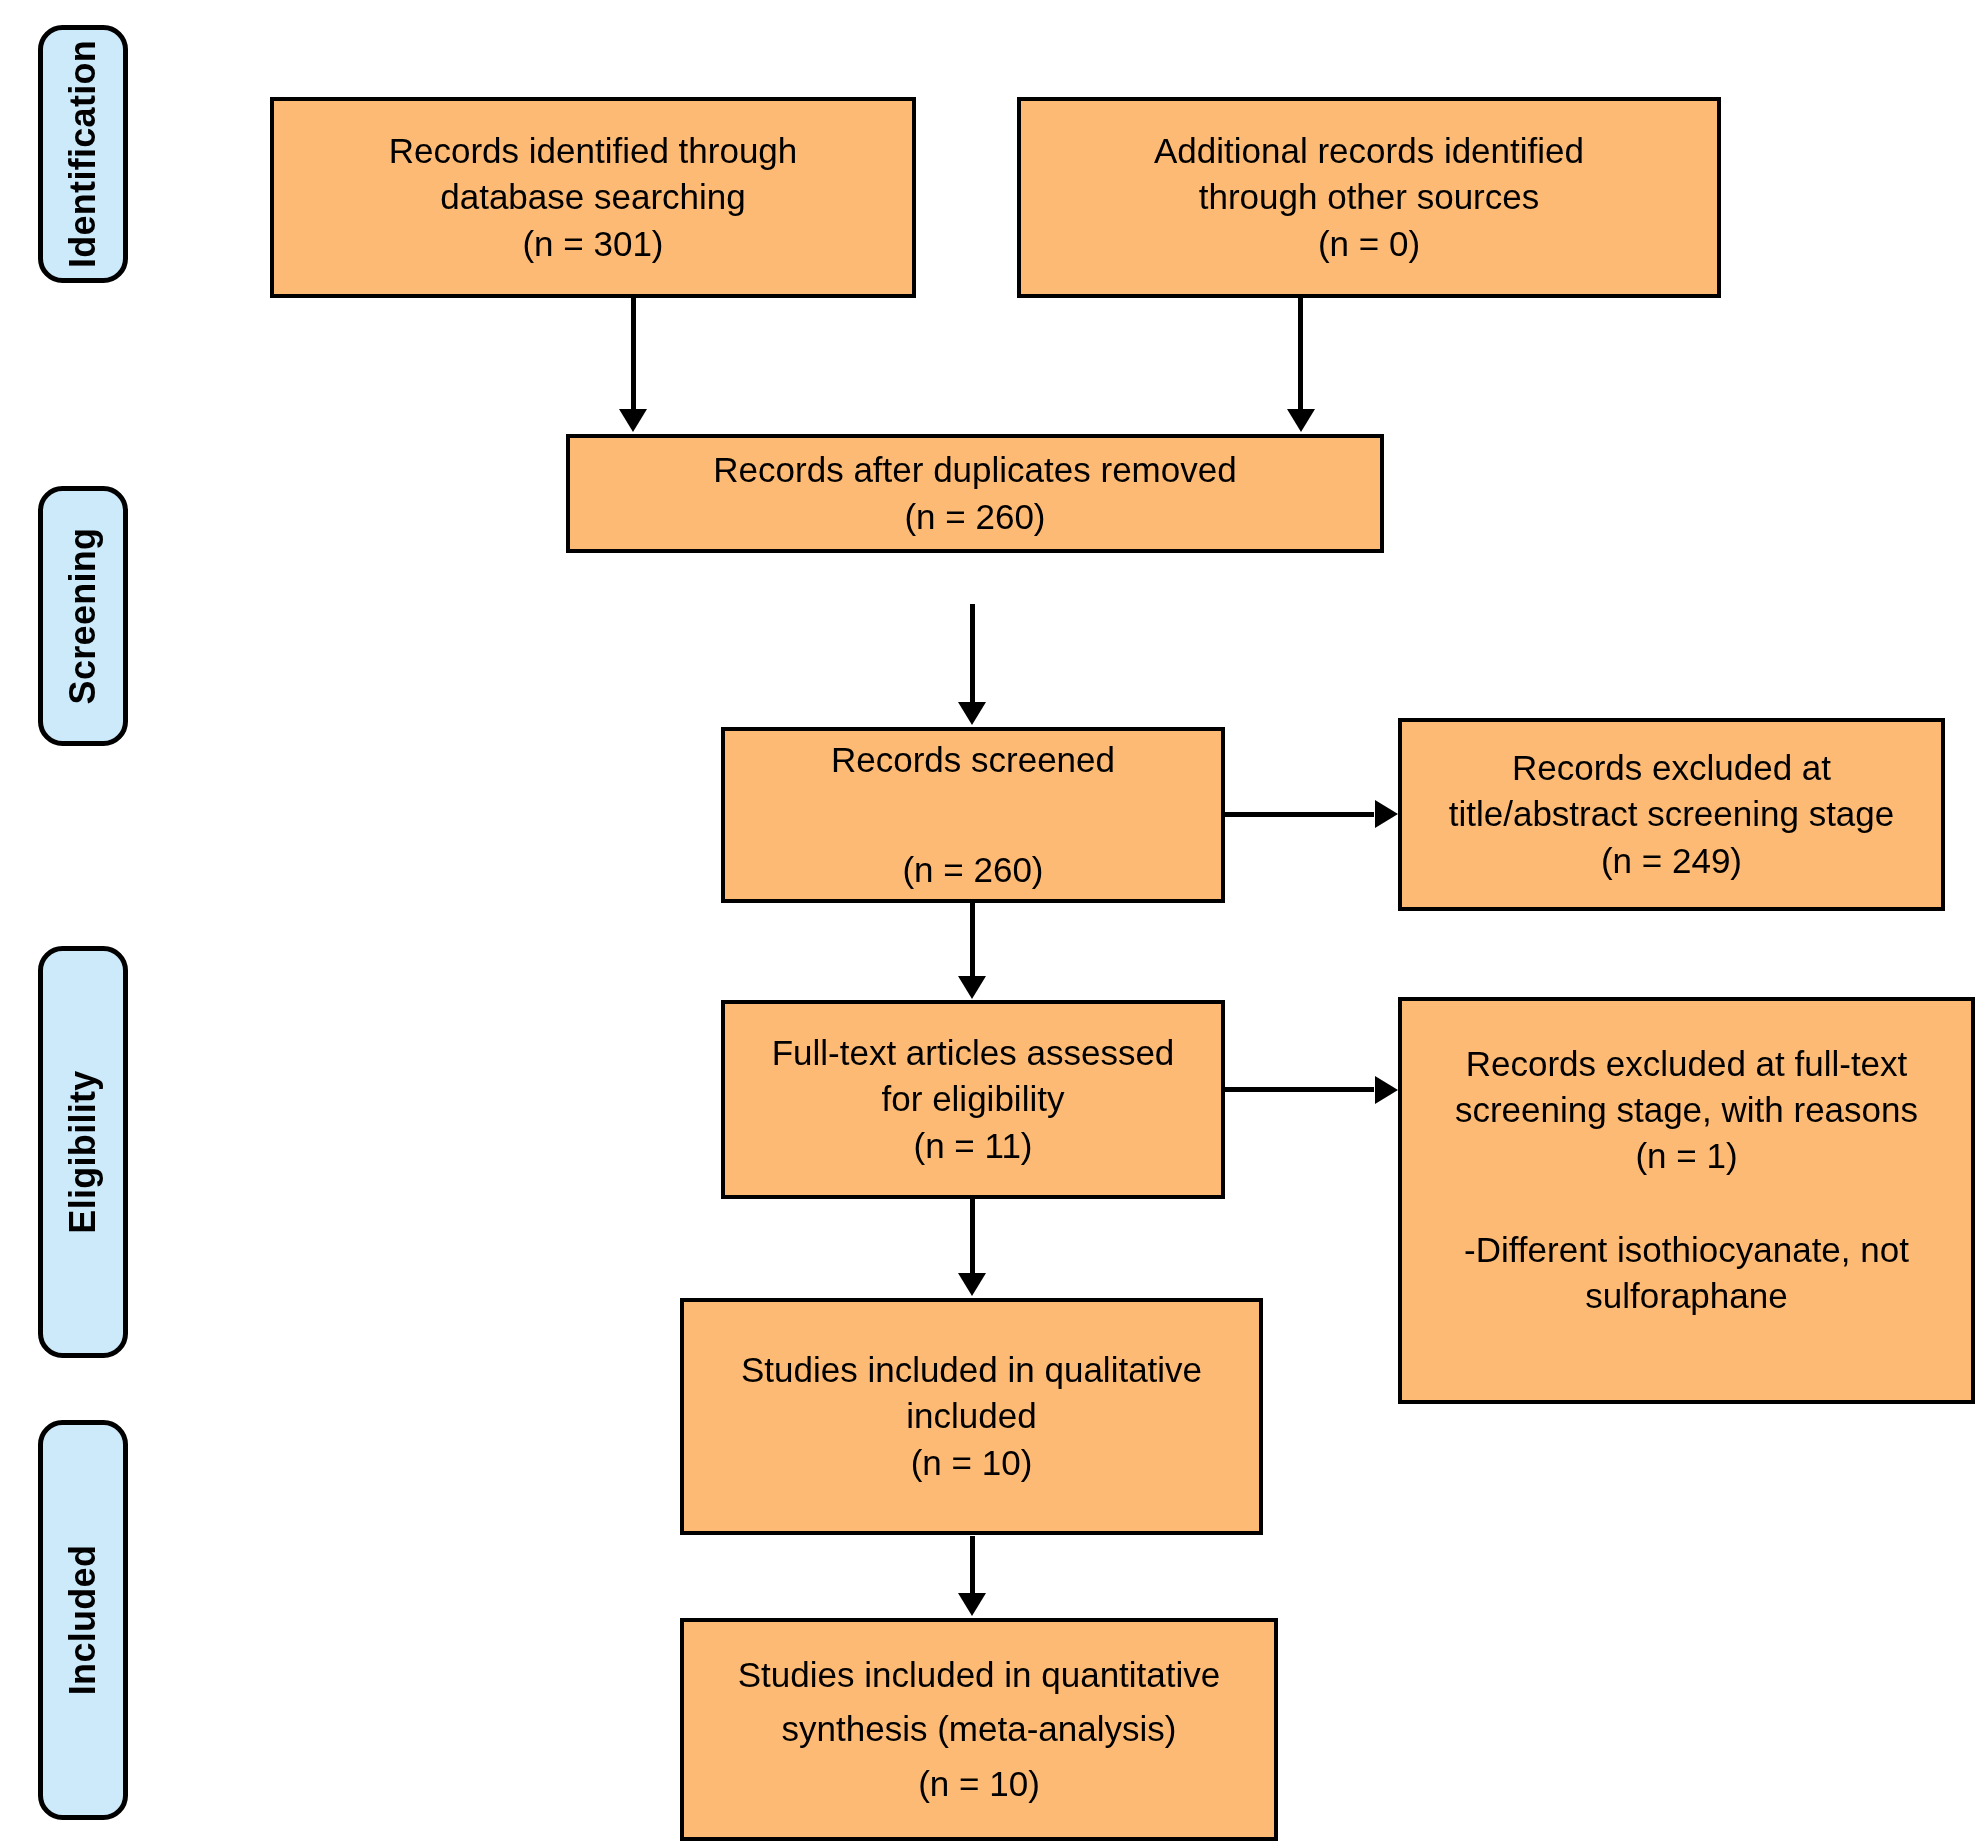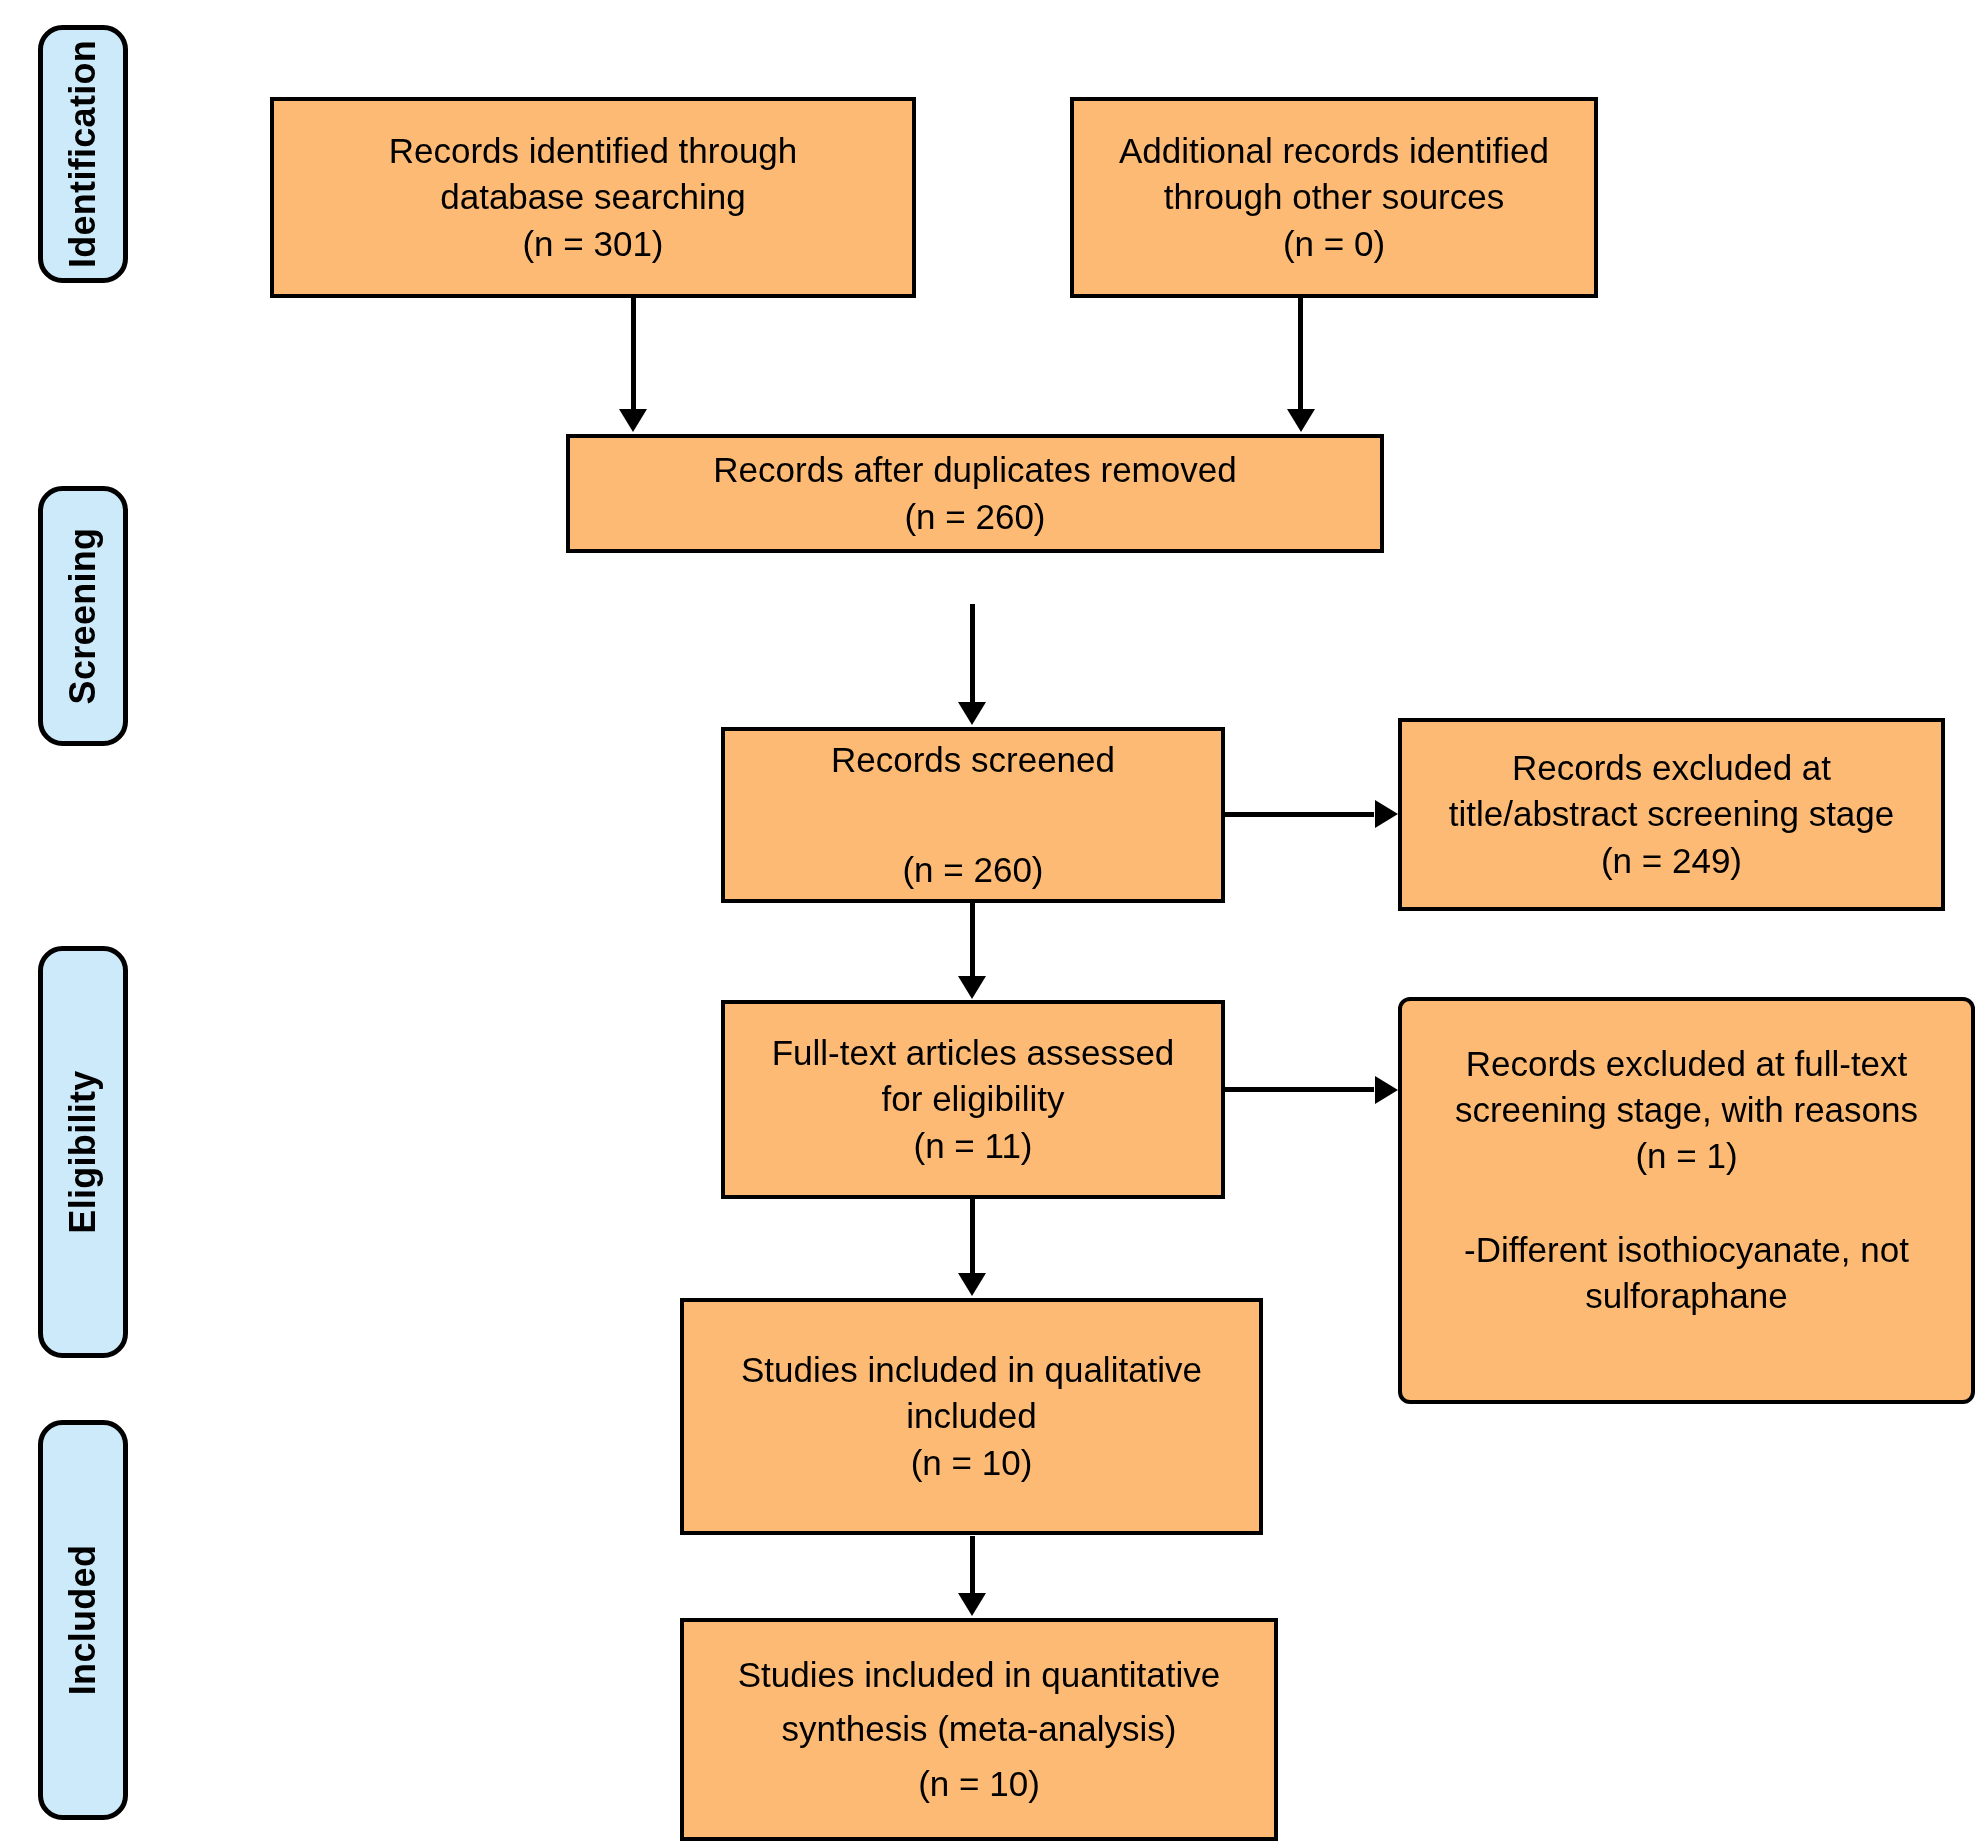--- a/index.html
+++ b/index.html
@@ -110,21 +110,21 @@
   <div class="stage-pill" style="top:1420px; height:400px;">
     <span class="stage-label">Included</span>
   </div>
 
   <div class="flow-box" style="left:270px; top:97px; width:646px; height:201px;">
     <div class="line">Records identified through</div>
     <div class="line">database searching</div>
     <div class="line">(n = 301)</div>
   </div>
 
-  <div class="flow-box" style="left:1070px; top:97px; width:528px; height:201px;">
+  <div class="flow-box" style="left:1017px; top:97px; width:704px; height:201px;">
     <div class="line">Additional records identified</div>
     <div class="line">through other sources</div>
     <div class="line">(n = 0)</div>
   </div>
 
   <div class="vline" style="left:631px; top:298px; height:113px;"></div>
   <div class="arrow-down" style="left:619px; top:409px;"></div>
 
   <div class="vline" style="left:1298px; top:298px; height:113px;"></div>
   <div class="arrow-down" style="left:1287px; top:409px;"></div>
@@ -153,21 +153,21 @@
 
   <div class="vline" style="left:970px; top:903px; height:75px;"></div>
   <div class="arrow-down" style="left:958px; top:976px;"></div>
 
   <div class="flow-box" style="left:721px; top:1000px; width:504px; height:199px;">
     <div class="line">Full-text articles assessed</div>
     <div class="line">for eligibility</div>
     <div class="line">(n = 11)</div>
   </div>
 
-  <div class="flow-box" style="left:1398px; top:997px; width:577px; height:407px; justify-content:flex-start; padding-top:40px;border-radius:12px;">
+  <div class="flow-box" style="left:1398px; top:997px; width:577px; height:407px; justify-content:flex-start; padding-top:40px;">
     <div class="line">Records excluded at full-text</div>
     <div class="line">screening stage, with reasons</div>
     <div class="line">(n = 1)</div>
     <div class="gap"></div>
     <div class="line">-Different isothiocyanate, not</div>
     <div class="line">sulforaphane</div>
   </div>
 
   <div class="hline" style="left:1225px; top:1087px; width:149px;"></div>
   <div class="arrow-right" style="left:1375px; top:1076px;"></div>

